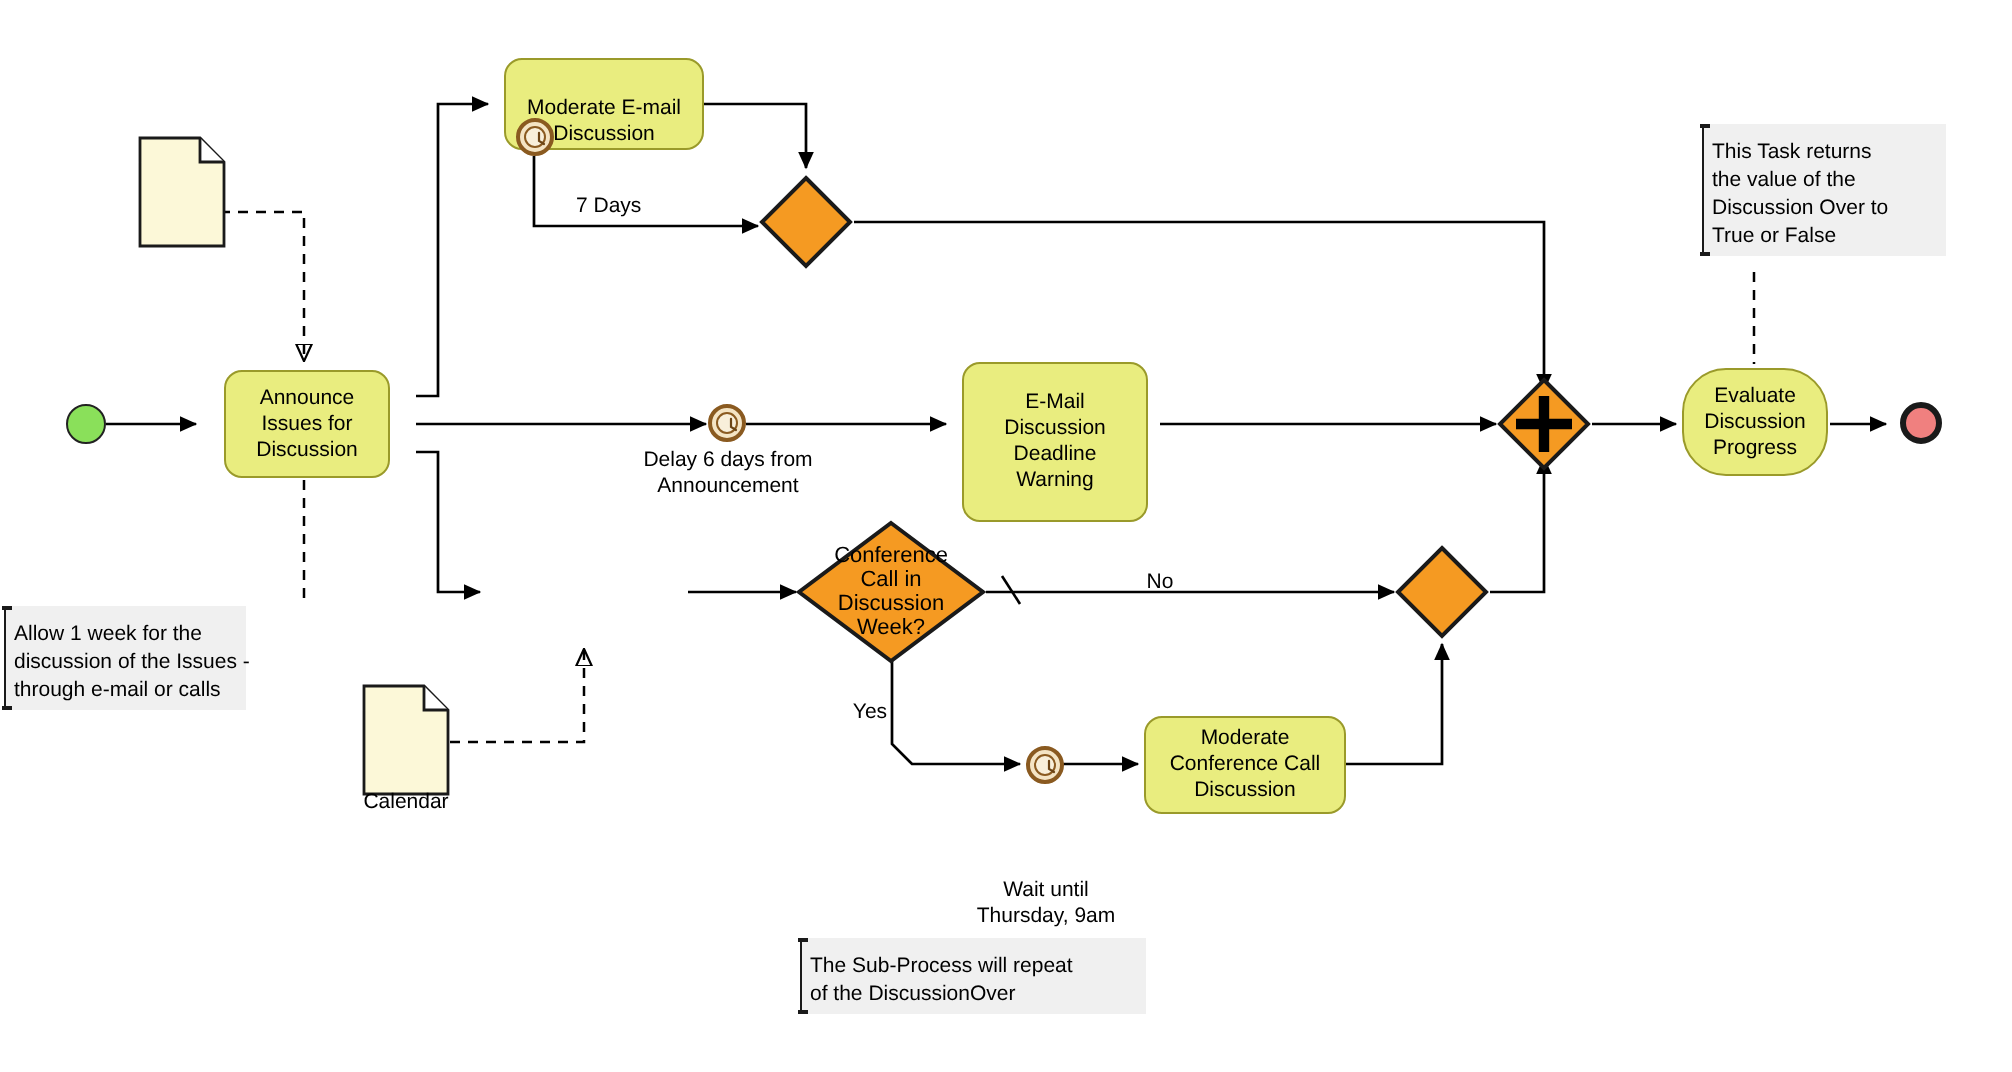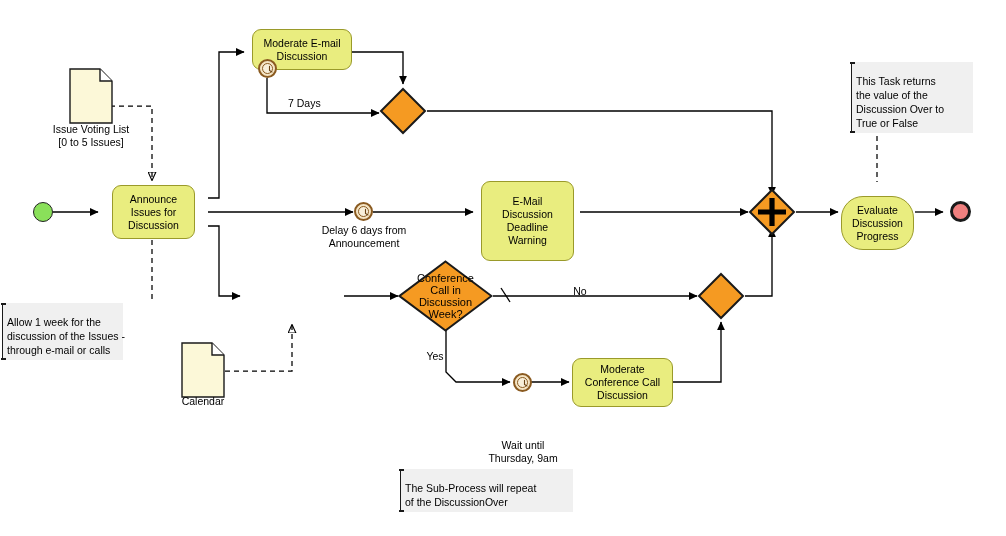--- a/index.html
+++ b/index.html
@@ -105,21 +105,21 @@
     z-index: 5;
   }
 
   
   .annot {
     background: #f0f0f0;
     border-left: 1.6px solid #1a1a1a;
     font-size: 10.5px;
     line-height: 14px;
     color: #000;
-    padding: 12px 4px 3px 4px;
+    padding: 7px 4px 3px 4px;
     z-index: 4;
     box-sizing: border-box;
   }
   .annot::before, .annot::after {
     content: "";
     position: absolute;
     left: -1.6px;
     width: 5px;
     height: 1.6px;
     background: #1a1a1a;
@@ -204,21 +204,21 @@
   <div class="node ev-start" style="left:33px; top:202px;"></div>
 
   <div class="node task" style="left:112px; top:185px; width:83px; height:54px;">
     <div>
       <span>Announce</span>
       <span>Issues for</span>
       <span>Discussion</span>
     </div>
   </div>
 
-  <div class="node task" style="left:252px; top:29px; width:100px; height:41px;">
+  <div class="node task" style="left:252px; top:29px; width:100px; height:46px;align-items:flex-end;">
     <div>
       <span>Moderate E-mail</span>
       <span>Discussion</span>
     </div>
   </div>
 
   <div class="node task" style="left:481px; top:181px; width:93px; height:80px;">
     <div>
       <span>E-Mail</span>
       <span>Discussion</span>
@@ -229,21 +229,21 @@
 
 
   <div class="node task" style="left:572px; top:358px; width:101px; height:49px;">
     <div>
       <span>Moderate</span>
       <span>Conference Call</span>
       <span>Discussion</span>
     </div>
   </div>
 
-  <div class="node task" style="left:841px; top:196px; width:73px; height:54px;border-radius:22px;">
+  <div class="node task" style="left:841px; top:184px; width:73px; height:54px;border-radius:22px;">
     <div>
       <span>Evaluate</span>
       <span>Discussion</span>
       <span>Progress</span>
     </div>
   </div>
 
   <div class="node ev-timer" style="left:258px; top:59px;">
     <div class="inner"></div>
     <svg width="19" height="19" viewBox="0 0 19 19" style="position:absolute;left:0;top:0;">
@@ -302,24 +302,20 @@
   </div>
 
   <div class="node ev-end" style="left:950px; top:201px;"></div>
 
   <div class="node dataobj" style="left:69px; top:68px;">
     <svg width="44" height="56" viewBox="0 0 44 56">
       <path d="M1,1 L31,1 L43,13 L43,55 L1,55 z" fill="#fcf8d8" stroke="#1a1a1a" stroke-width="1.4"></path>
       <path d="M31,1 L31,13 L43,13" fill="#ffffff" stroke="#1a1a1a" stroke-width="1.4"></path>
     </svg>
   </div>
-  <div class="lbl" style="left:25px; top:123px; width:132px;">
-    <div>Issue Voting List</div>
-    <div>[0 to 5 Issues]</div>
-  </div>
 
   <div class="node dataobj" style="left:181px; top:342px;">
     <svg width="44" height="56" viewBox="0 0 44 56">
       <path d="M1,1 L31,1 L43,13 L43,55 L1,55 z" fill="#fcf8d8" stroke="#1a1a1a" stroke-width="1.4"></path>
       <path d="M31,1 L31,13 L43,13" fill="#ffffff" stroke="#1a1a1a" stroke-width="1.4"></path>
     </svg>
   </div>
   <div class="lbl" style="left:153px; top:395px; width:100px;">
     <div>Calendar</div>
   </div>

